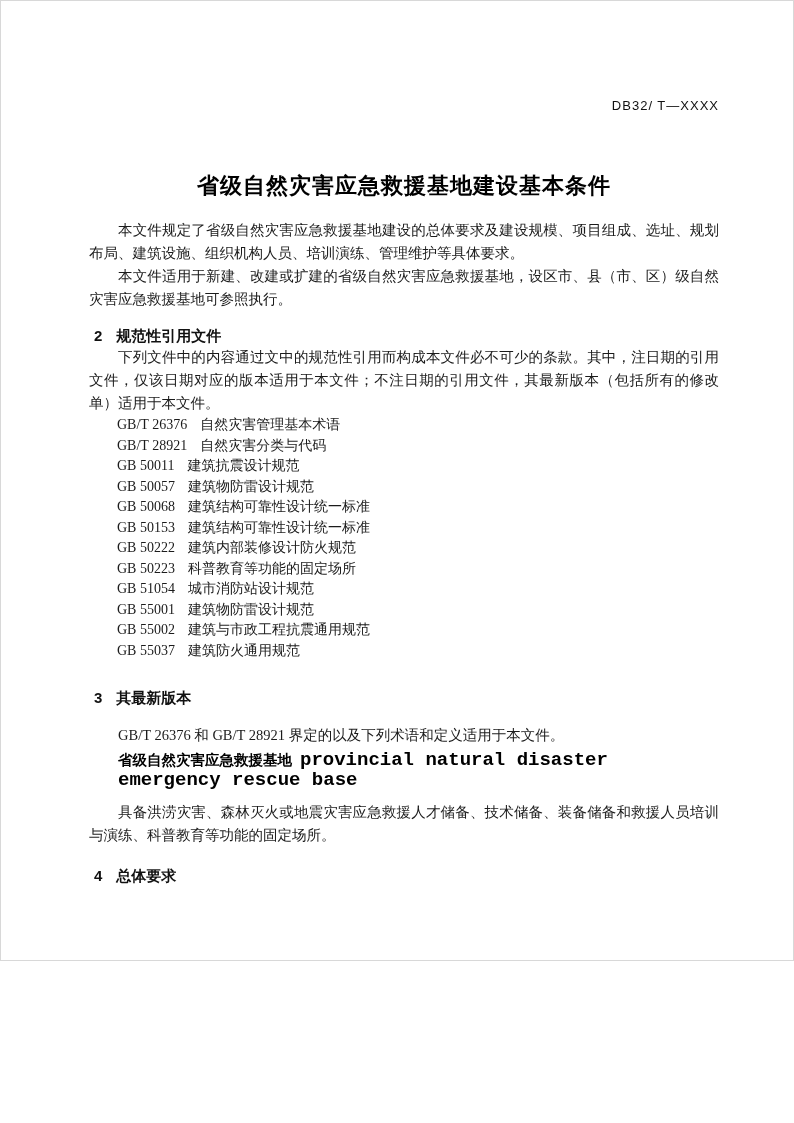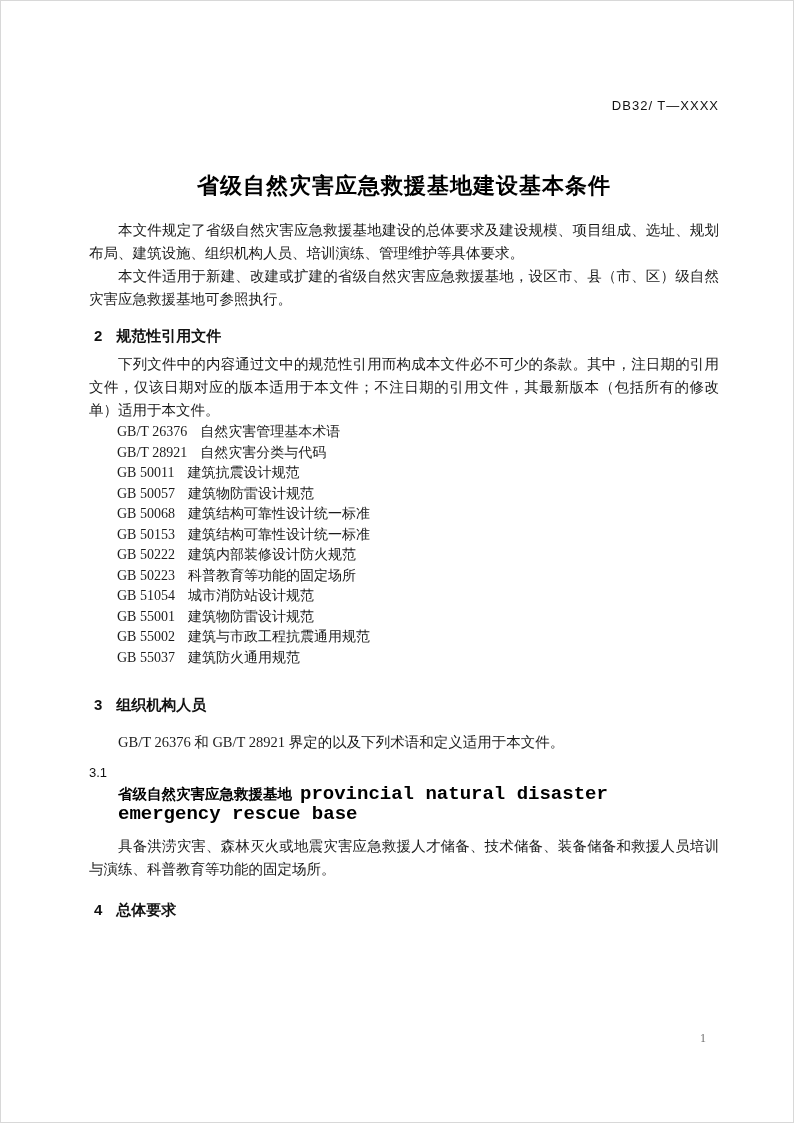--- a/index.html
+++ b/index.html
@@ -1,19 +1,19 @@
 <!DOCTYPE html>
 <html><head>
 <meta charset="utf-8">
 <style>
   html,body { margin:0; padding:0; background:#ffffff; }
   .page {
     position: relative;
     width: 794px;
-    height: 1123px;
+    height: 961px;
     margin: 0 auto;
     background: #ffffff;
     box-sizing: border-box;
     padding: 97px 74px 16px 88px;
     border: 1px solid #d8d8d8;
     overflow: hidden;
     color: #1b1b1b;
     font-family: "Liberation Serif", "DejaVu Serif", serif;
   }
   .doc-header {
@@ -50,21 +50,21 @@
   .h4-general { margin-top: 19px; }
   .para {
     margin: 0;
     font-size: 14.5px;
     line-height: 23px;
     text-align: justify;
     text-indent: 2em;
     color: #1b1b1b;
   }
   .para-first  { margin-top: 18px; }
-  .para-intro  { margin-top: 7px; }
+  .para-intro  { margin-top: 0; }
   .para-tintro { margin-top: 16px; }
   .para-def    { margin-top: 11px; }
   .ref-list {
     margin: 0;
     padding: 0;
     list-style: none;
     font-size: 14px;
     line-height: 20.5px;
   }
   .ref-list li { padding-left: 2em; }
@@ -168,25 +168,24 @@
       <li>
         <span class="ref-code">GB 55002</span><span class="ref-title">建筑与市政工程抗震通用规范</span>
       </li>
 
       <li>
         <span class="ref-code">GB 55037</span><span class="ref-title">建筑防火通用规范</span>
       </li>
     </ul>
 
   <div class="clause-heading h3-terms">
-    <span class="clause-no">3</span><span class="clause-label">组织机构人员</span>
+    <span class="clause-no">3</span><span class="clause-label">其最新版本</span>
   </div>
   <p class="para para-tintro">GB/T 26376 和 GB/T 28921 界定的以及下列术语和定义适用于本文件。</p>
 
-  <div class="term-no">3.1</div>
   <div class="term-line">
     <span class="term-zh">省级自然灾害应急救援基地</span><span class="term-en">provincial natural disaster emergency rescue base</span>
   </div>
   <p class="para para-def">具备洪涝灾害、森林灭火或地震灾害应急救援人才储备、技术储备、装备储备和救援人员培训与演练、科普教育等功能的固定场所。</p>
 
   <div class="clause-heading h4-general">
     <span class="clause-no">4</span><span class="clause-label">总体要求</span>
   </div>
 
   <div class="page-number">1</div>

